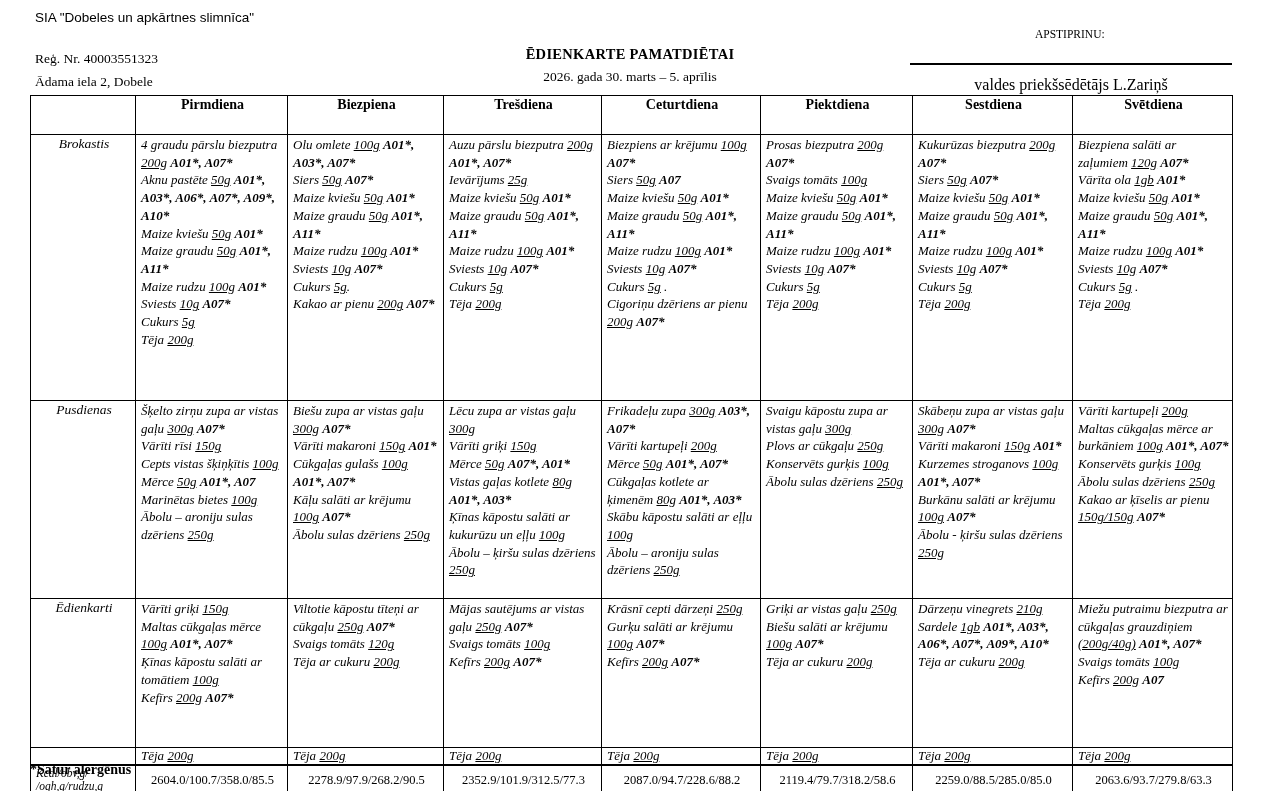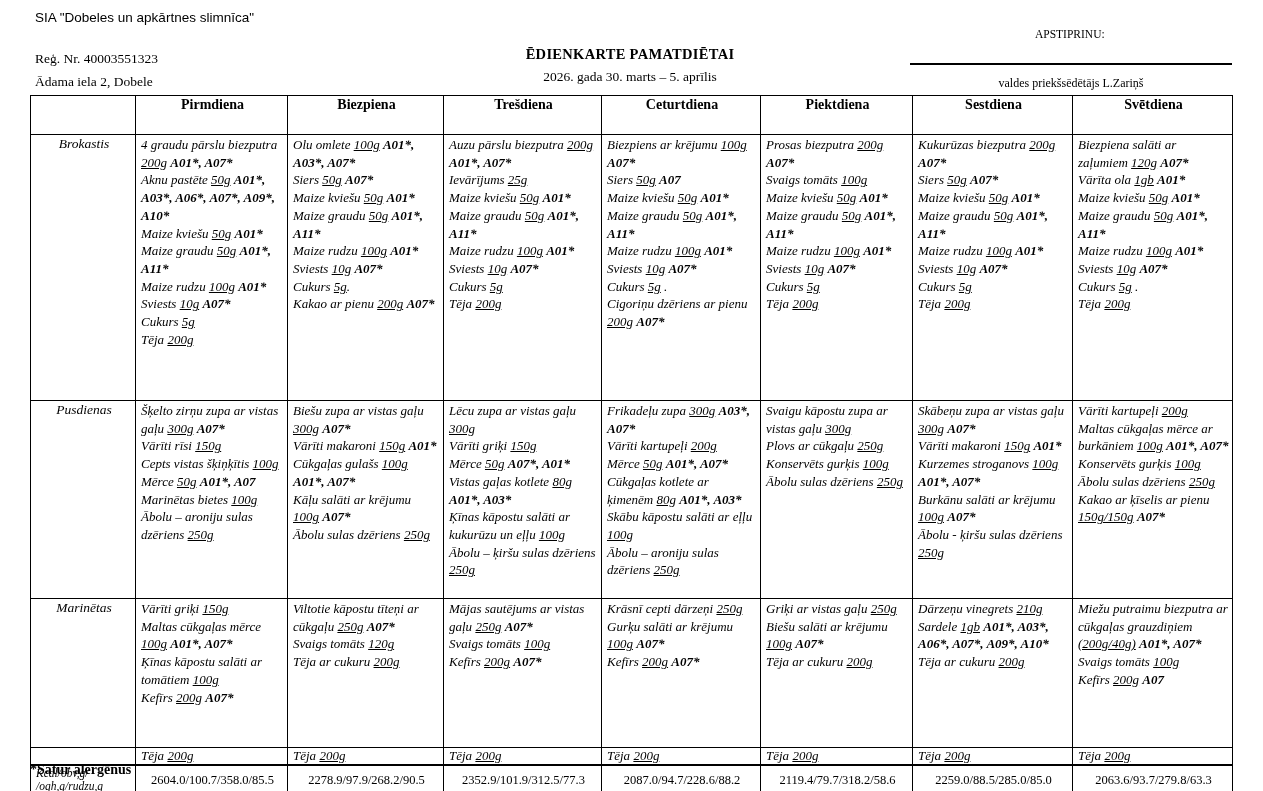--- a/index.html
+++ b/index.html
@@ -7,21 +7,21 @@
         font-family:"Liberation Serif","DejaVu Serif",serif;overflow:hidden;}
   .abs{position:absolute;}
 
   .company{left:35px;top:10px;font-family:"Liberation Sans","DejaVu Sans",sans-serif;font-size:13.5px;}
   .regnr{left:35px;top:51px;font-size:13.5px;}
   .address{left:35px;top:74px;font-size:13.5px;}
   .title{left:330px;top:46px;width:600px;text-align:center;font-size:14.5px;font-weight:bold;letter-spacing:.3px;}
   .daterange{left:330px;top:69px;width:600px;text-align:center;font-size:13.5px;}
   .approve{left:1035px;top:28px;font-size:11.5px;}
   .signline{left:910px;top:63px;width:322px;border-top:2px solid #000;height:0;}
-  .approver{left:910px;top:76px;width:322px;text-align:center;font-size:12px;}
+  .approver{left:910px;top:76px;width:322px;text-align:center;font-size:16px;}
 
   table.menu{position:absolute;left:30px;top:95px;width:1202px;border-collapse:collapse;table-layout:fixed;}
   table.menu th,table.menu td{border:1px solid #000;vertical-align:top;padding:1px 3px 14px 5px;overflow:hidden;}
   th.day{font-size:14px;font-weight:bold;text-align:center;vertical-align:middle;height:23px;padding:1px 2px;}
   th.corner{border-top:none;border-left:none;background:#fff;}
   td.meal-label,th.meal-label{font-style:italic;font-weight:normal;text-align:center;vertical-align:middle;font-size:13.5px;}
   td.menu-cell{font-style:italic;font-size:13px;line-height:17.7px;}
   .item{margin:0;}
   .u{text-decoration:underline;}
   .b{font-weight:bold;}
@@ -193,21 +193,21 @@
           </td>
           <td class="menu-cell">
             <div class="item">Vārīti kartupeļi <span class="u">200g</span></div>
             <div class="item">Maltas cūkgaļas mērce ar burkāniem <span class="u">100g</span> <span class="b">A01*, A07*</span></div>
             <div class="item">Konservēts gurķis <span class="u">100g</span></div>
             <div class="item">Ābolu sulas dzēriens <span class="u">250g</span></div>
             <div class="item">Kakao ar ķīselis ar pienu <span class="u">150g/150g</span> <span class="b">A07*</span></div>
           </td>
         </tr>
         <tr>
-          <td class="meal-label" style="height: 133px;">Marinētas</td>
+          <td class="meal-label" style="height: 133px;">Ēdienkarti</td>
           <td class="menu-cell">
             <div class="item">Vārīti griķi <span class="u">150g</span></div>
             <div class="item">Maltas cūkgaļas mērce <span class="u">100g</span> <span class="b">A01*, A07*</span></div>
             <div class="item">Ķīnas kāpostu salāti ar tomātiem <span class="u">100g</span></div>
             <div class="item">Kefīrs <span class="u">200g</span> <span class="b">A07*</span></div>
           </td>
           <td class="menu-cell">
             <div class="item">Viltotie kāpostu tīteņi ar cūkgaļu <span class="u">250g</span> <span class="b">A07*</span></div>
             <div class="item">Svaigs tomāts <span class="u">120g</span></div>
             <div class="item">Tēja ar cukuru <span class="u">200g</span></div>

